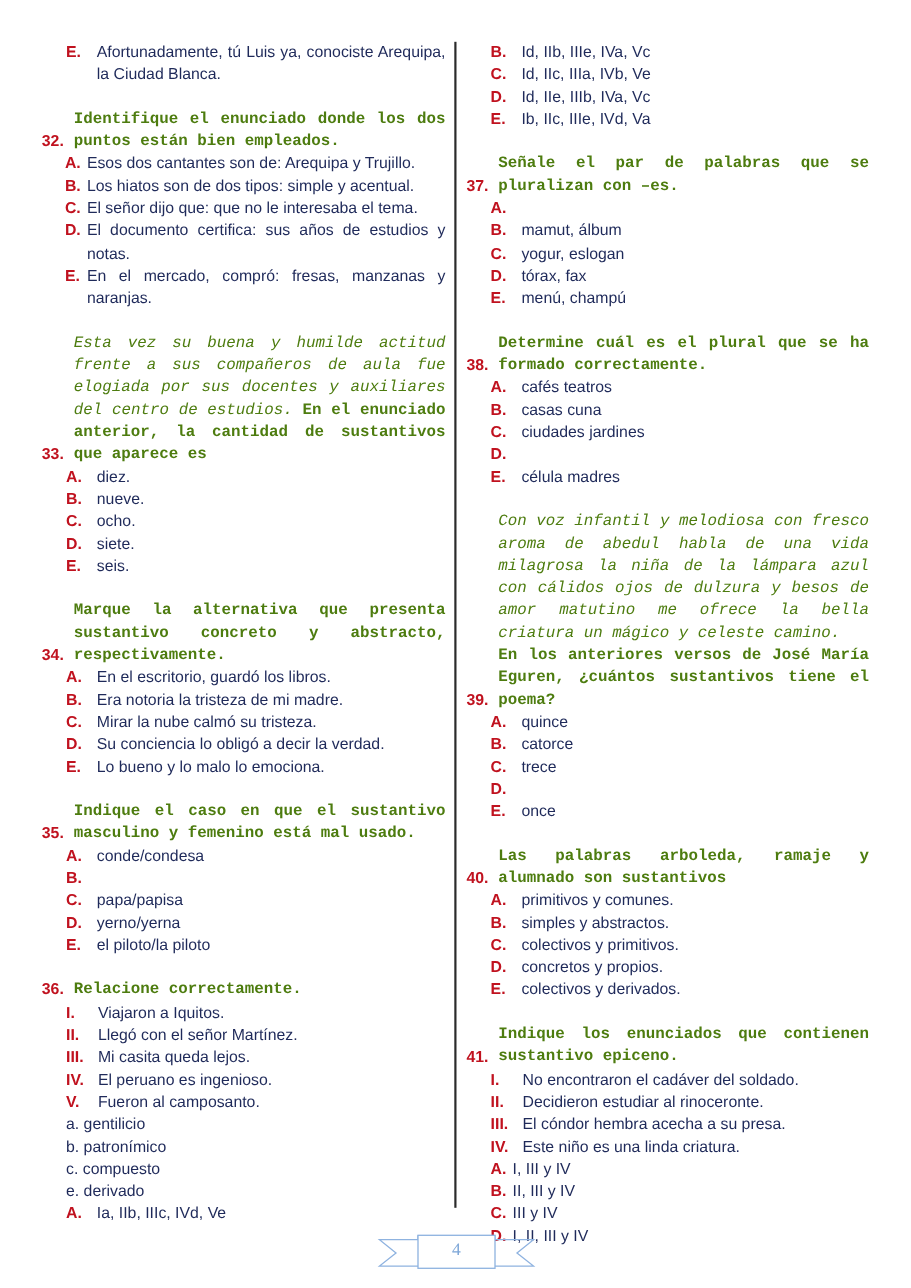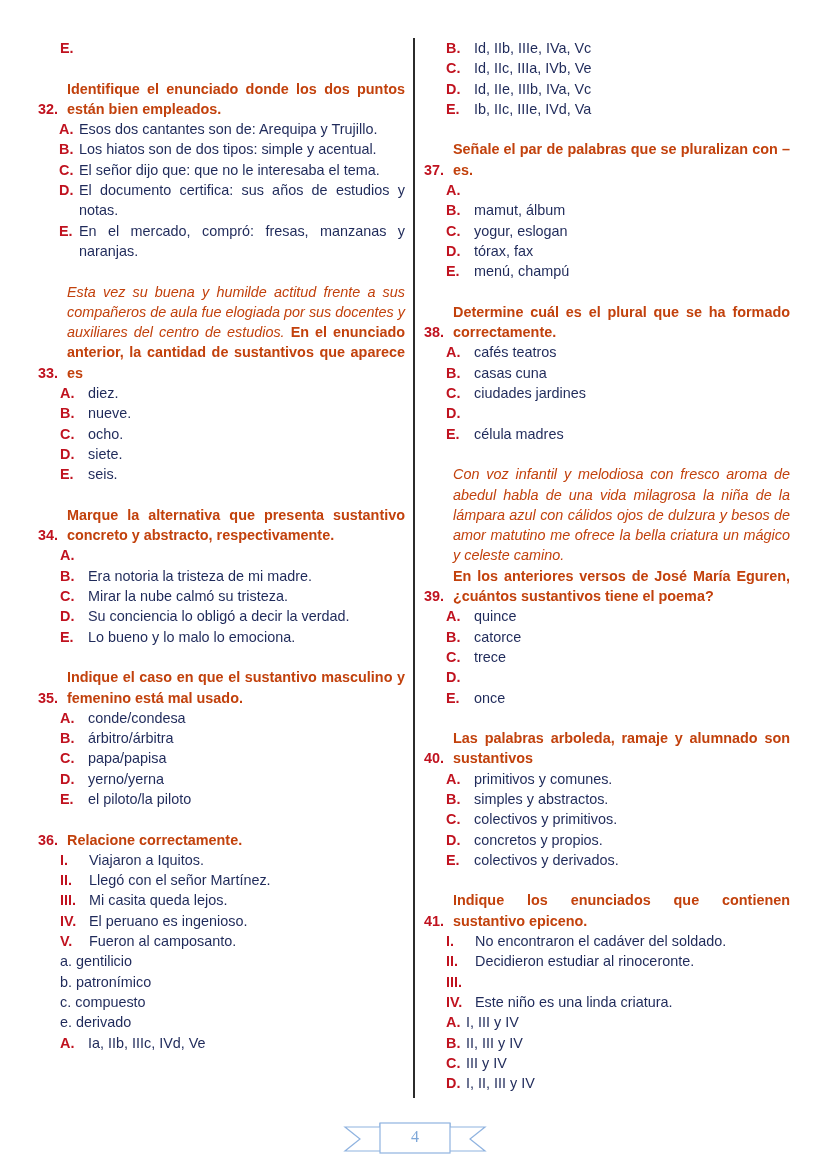--- a/index.html
+++ b/index.html
@@ -6,21 +6,21 @@
   body { width: 828px; height: 1171px; position: relative; overflow: hidden;
          font-family: "Liberation Sans", sans-serif; font-size: 14.4px; color: #1f2a5a; }
   .page { position: absolute; left: 0; top: 0; width: 828px; height: 1171px; }
   .col { position: absolute; top: 38px; width: 370px; line-height: 20.3px; }
   .col-left { left: 38px; width: 367px; }
   .col-right { left: 424px; width: 366px; }
   .divider { position: absolute; left: 413px; top: 38px; width: 2px; height: 1060px; background: #2b2b2b; }
   .q { margin: 0 0 20.3px 0; }
   .q-head { display: flex; align-items: flex-end; }
   .q-num { color: #c0121f; font-weight: bold; width: 29px; flex: 0 0 29px; }
-  .q-text { flex: 1; font-weight: bold; color: #c2410c; text-align: justify; }
+  .q-text { flex: 1; font-weight: bold; color: #4d7c0f; text-align: justify; font-family: Liberation Mono, monospace; }
   .q-text .ital { font-style: italic; font-weight: normal; }
   .opt { display: flex; padding-left: 22px; color: #1f2a5a; }
   .opt-letter { color: #c0121f; font-weight: bold; width: 28px; flex: 0 0 28px; }
   .opt-letter.narrow { width: 20px; flex: 0 0 20px; }
   .opt-text { flex: 1; text-align: justify; }
   .roman { display: flex; padding-left: 22px; }
   .roman-letter { color: #c0121f; font-weight: bold; width: 29px; flex: 0 0 29px; }
   .plain { padding-left: 22px; color: #1f2a5a; }
   .nomargin { margin-bottom: 0; }
   .footer { position: absolute; left: 340px; top: 1113px; width: 150px; height: 48px; }
@@ -31,20 +31,21 @@
 </head>
 <body>
 
 <div class="page">
 
   <div class="col col-left">
 
     <div class="q">
       <div class="opt">
         <span class="opt-letter">E.</span>
+        <span class="opt-text">Afortunadamente, tú Luis ya, conociste Arequipa, la Ciudad Blanca.</span>
       </div>
     </div>
 
     <div class="q">
       <div class="q-head">
         <span class="q-num">32.</span>
         <span class="q-text">Identifique el enunciado donde los dos puntos están bien empleados.</span>
       </div>
       <div class="opt" style="padding-left:21px">
           <span class="opt-letter narrow">A.</span>
@@ -95,20 +96,21 @@
         </div>
     </div>
 
     <div class="q">
       <div class="q-head">
         <span class="q-num">34.</span>
         <span class="q-text">Marque la alternativa que presenta sustantivo concreto y abstracto, respectivamente.</span>
       </div>
       <div class="opt">
           <span class="opt-letter">A.</span>
+          <span class="opt-text">En el escritorio, guardó los libros.</span>
         </div>
       <div class="opt">
           <span class="opt-letter">B.</span>
           <span class="opt-text">Era notoria la tristeza de mi madre.</span>
         </div>
       <div class="opt">
           <span class="opt-letter">C.</span>
           <span class="opt-text">Mirar la nube calmó su tristeza.</span>
         </div>
       <div class="opt">
@@ -125,21 +127,20 @@
       <div class="q-head">
         <span class="q-num">35.</span>
         <span class="q-text">Indique el caso en que el sustantivo masculino y femenino está mal usado.</span>
       </div>
       <div class="opt">
           <span class="opt-letter">A.</span>
           <span class="opt-text">conde/condesa</span>
         </div>
       <div class="opt">
           <span class="opt-letter">B.</span>
-          <span class="opt-text">árbitro/árbitra</span>
         </div>
       <div class="opt">
           <span class="opt-letter">C.</span>
           <span class="opt-text">papa/papisa</span>
         </div>
       <div class="opt">
           <span class="opt-letter">D.</span>
           <span class="opt-text">yerno/yerna</span>
         </div>
       <div class="opt">
@@ -320,20 +321,21 @@
       <div class="roman">
           <span class="roman-letter">I.</span>
           <span>No encontraron el cadáver del soldado.</span>
         </div>
       <div class="roman">
           <span class="roman-letter">II.</span>
           <span>Decidieron estudiar al rinoceronte.</span>
         </div>
       <div class="roman">
           <span class="roman-letter">III.</span>
+          <span>El cóndor hembra acecha a su presa.</span>
         </div>
       <div class="roman">
           <span class="roman-letter">IV.</span>
           <span>Este niño es una linda criatura.</span>
         </div>
       <div class="opt">
           <span class="opt-letter narrow">A.</span>
           <span class="opt-text">I, III y IV</span>
         </div>
       <div class="opt">

